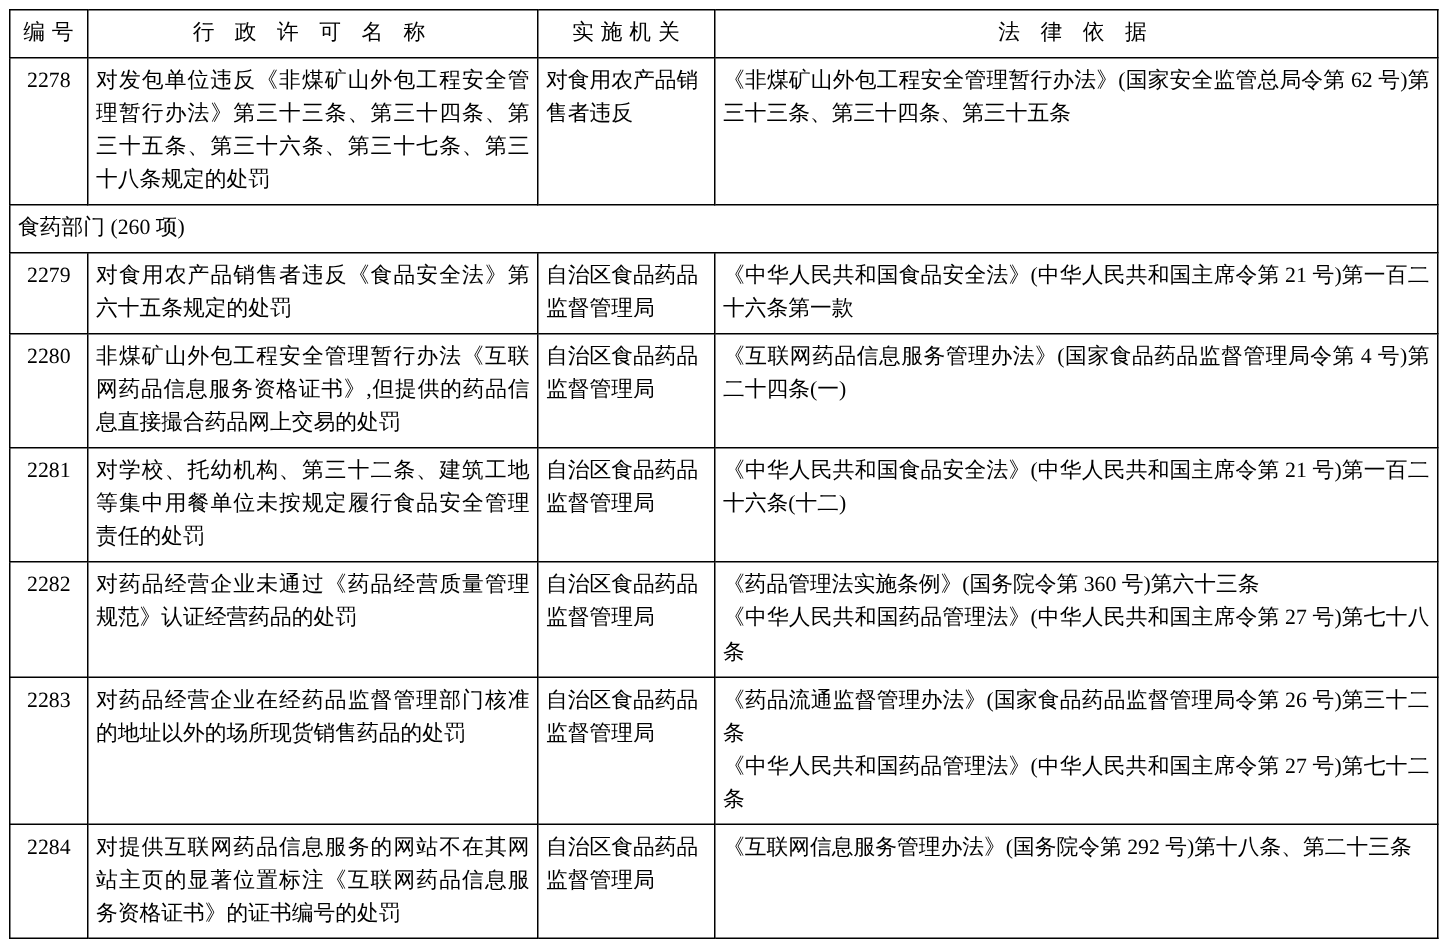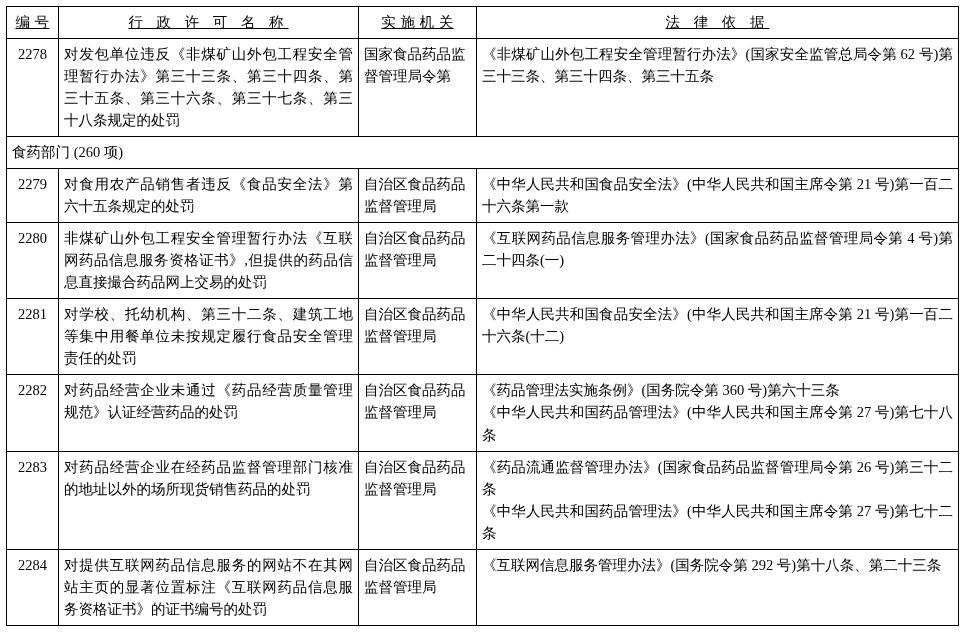--- a/index.html
+++ b/index.html
@@ -40,21 +40,20 @@
   col.c-name  { width: 300px; }
   col.c-org   { width: 118px; }
   col.c-basis { width: 482px; }
 
   thead td {
     text-align: center;
     vertical-align: middle;
     padding: 5px 4px 6px 4px;
     font-size: 15px;
     letter-spacing: 0.5px;
-    text-decoration: underline;
   }
   .hdr-spaced {
     letter-spacing: 5px;
     padding-left: 5px;
   }
   td.id-cell {
     text-align: center;
     vertical-align: middle;
     font-size: 14.5px;
     padding-left: 2px;
@@ -100,21 +99,21 @@
         <td class="hdr-spaced">行 政 许 可 名 称</td>
         <td>实 施 机 关</td>
         <td class="hdr-spaced">法 律 依 据</td>
       </tr>
     </thead>
     <tbody>
 
       <tr>
         <td class="id-cell">2278</td>
         <td class="name-cell">对发包单位违反《非煤矿山外包工程安全管理暂行办法》第三十三条、第三十四条、第三十五条、第三十六条、第三十七条、第三十八条规定的处罚</td>
-        <td class="org-cell">国家食品药品监督管理局令第</td>
+        <td class="org-cell">对食用农产品销售者违反</td>
         <td class="basis-cell">《非煤矿山外包工程安全管理暂行办法》(国家安全监管总局令第 62 号)第三十三条、第三十四条、第三十五条</td>
       </tr>
 
       <tr>
         <td class="section-cell" colspan="4">食药部门 (260 项)</td>
       </tr>
 
       <tr>
         <td class="id-cell">2279</td>
         <td class="name-cell">对食用农产品销售者违反《食品安全法》第六十五条规定的处罚</td>

